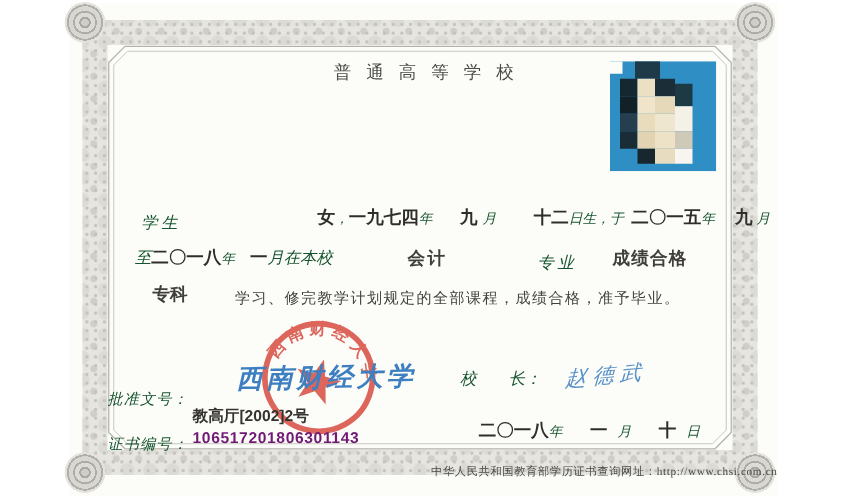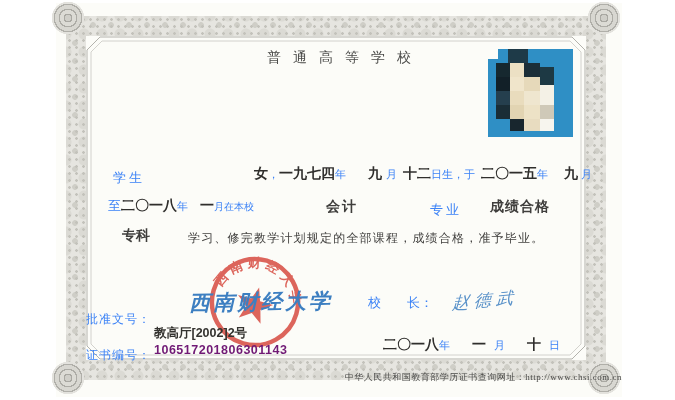--- a/index.html
+++ b/index.html
@@ -31,21 +31,21 @@
     background:
       radial-gradient(circle, #cfcec8 0 3px, #a9a8a2 3px 4.5px, #dcdbd5 4.5px 8px,
       #adaca6 8px 9.5px, #d8d7d1 9.5px 13px, #b0afa9 13px 14.5px, #e3e2dd 14.5px 16px, rgba(0,0,0,0) 16.5px);
   }
   
   .innerline{position:absolute;left:30px;top:33px;}
   
   .kai{font-family:"Liberation Serif", serif;}
   .hei{font-family:"Liberation Sans", sans-serif;font-weight:600;}
   .abs{position:absolute;white-space:nowrap;}
-  .small-lbl{font-size:11px;color:#3b82f6;}
+  .small-lbl{font-size:11px;color:#14532d;font-style:italic;}
   .fill{font-size:14px;color:#2f2e2c;}
   .school-type{
     position:absolute;left:0;right:0;top:46px;text-align:center;
     font-size:14px;letter-spacing:12px;padding-left:12px;color:#4b4b49;
   }
   .title{
     position:absolute;left:0;right:0;top:82px;text-align:center;
     font-size:40px;font-weight:bold;letter-spacing:20px;padding-left:20px;
     color:#e0534d;
   }
@@ -109,34 +109,34 @@
   </div>
 
   <span class="abs kai small-lbl" style="left:57px;top:166px;font-size:13px;letter-spacing:3px;">学生</span>
   <div class="abs row" style="left:198px;top:162px;">
     <span class="hei fill">女</span>
     <span class="kai small-lbl">，</span>
     <span class="hei fill">一九七四</span>
     <span class="kai small-lbl">年</span>
     <span class="hei fill" style="margin-left:22px;">九</span>
     <span class="kai small-lbl" style="margin-left:4px;">月</span>
-    <span class="hei fill" style="margin-left:6px;">十二</span>
+    <span class="hei fill" style="margin-left:30px;">十二</span>
     <span class="kai small-lbl">日生，于</span>
     <span class="hei fill" style="margin-left:6px;">二〇一五</span>
     <span class="kai small-lbl">年</span>
     <span class="hei fill" style="margin-left:16px;">九</span>
     <span class="kai small-lbl" style="margin-left:3px;">月</span>
   </div>
 
   <div class="abs row" style="left:52px;top:194px;">
     <span class="kai small-lbl" style="font-size:13px;">至</span>
     <span class="hei fill">二〇一八</span>
     <span class="kai small-lbl">年</span>
     <span class="hei fill" style="margin-left:12px;">一</span>
-    <span class="kai small-lbl" style="font-size:10px;">月在本校</span>
+    <span class="kai small-lbl" style="font-size:13px;">月在本校</span>
   </div>
   <span class="abs hei" style="left:270px;top:195px;font-size:14px;letter-spacing:2px;">会计</span>
   <span class="abs kai small-lbl" style="left:374px;top:198px;font-size:13px;letter-spacing:3px;">专业</span>
   <span class="abs hei" style="left:434px;top:195px;font-size:14px;letter-spacing:1px;">成绩合格</span>
 
   <span class="abs hei" style="left:66px;top:224px;font-size:14px;">专科</span>
   <span class="abs kai" style="left:132px;top:227px;font-size:12px;letter-spacing:1.2px;color:#434240;">学习、修完教学计划规定的全部课程，成绩合格，准予毕业。</span>
 
   <div class="seal">
     <svg width="98" height="98" viewBox="0 0 98 98">

